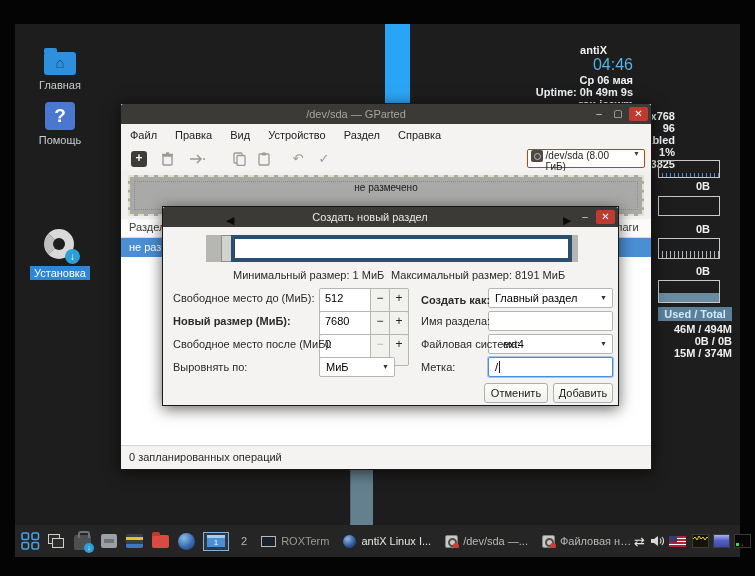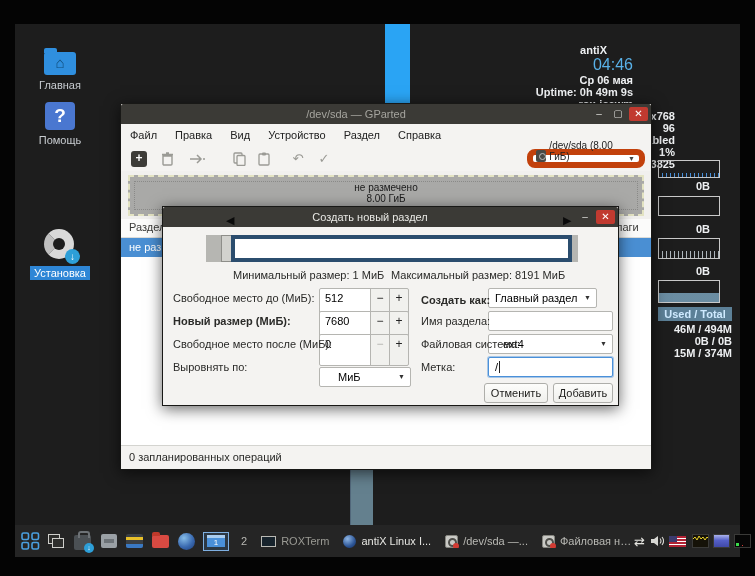--- a/index.html
+++ b/index.html
@@ -39,21 +39,21 @@
   .titlebar .t{flex:1;text-align:center;font-size:11px;}
   .tb-btn{width:16px;height:14px;margin-right:3px;color:#d8d8d4;font-size:10px;line-height:13px;text-align:center;}
   .tb-close{background:#c13a30;border-radius:2px;color:#fff;font-weight:bold;width:19px;}
 
   
   .menubar{position:absolute;left:0;right:0;top:20px;height:22px;background:#f4f3f1;display:flex;align-items:center;font-size:11px;color:#222;}
   .menubar span{padding:3px 9px;}
   .toolbar{position:absolute;left:0;right:0;top:42px;height:25px;background:#f4f3f1;display:flex;align-items:center;}
   .ticon{width:16px;height:16px;display:flex;align-items:center;justify-content:center;}
   .newbtn{background:#3d3c38;border-radius:3px;color:#fff;font-size:12px;font-weight:bold;line-height:15px;}
-  .combo{display:flex;align-items:flex-end;background:#fff;border:6px solid #c2410c;border-radius:8px;font-size:10px;color:#222;}
+  .combo{display:flex;align-items:flex-start;background:#fff;border:1px solid #c2410c;border-radius:2px;font-size:10px;color:#222;}
   .combo .arr{margin-left:auto;font-size:7px;color:#444;padding:0 4px;}
   .drive-ic{width:12px;height:12px;background:#4a4a46;border-radius:2px;margin:0 3px;position:relative;}
   .drive-ic:after{content:"";position:absolute;left:3px;top:3px;width:5px;height:5px;border:1px solid #bbb;border-radius:50%;}
   .partarea{position:absolute;left:0;right:0;top:67px;height:48px;background:#f1f0ee;}
   .unalloc{position:absolute;left:7px;right:7px;top:4px;height:41px;background:#a9a9a7;border:2px dashed #e3e3c2;text-align:center;color:#1a1a1a;font-size:10px;padding-top:5px;}
   .unalloc .inner{position:absolute;left:4px;right:4px;top:4px;bottom:4px;border:1px dotted #8a8a88;}
   .lhead{position:absolute;left:0;right:0;top:115px;height:19px;background:#fbfbfa;border-bottom:1px solid #dcdcd8;font-size:11px;color:#3c3c3a;}
   .lrow-sel{position:absolute;left:0;right:0;top:134px;height:19px;background:#4a8fd3;color:#fff;font-size:11px;line-height:19px;}
   .listbody{position:absolute;left:0;right:0;top:153px;bottom:24px;background:#fff;}
   .statusbar{position:absolute;left:0;right:0;bottom:0;height:24px;background:#f4f3f1;border-top:1px solid #d4d4d0;font-size:11px;color:#2a2a28;line-height:23px;padding-left:8px;}
@@ -216,21 +216,20 @@
       <div class="combo" style="margin-left:auto;margin-right:6px;width:118px;height:19px;">
         <div class="drive-ic"></div>
         <span>/dev/sda (8.00 ГиБ)</span>
         <span class="arr">▼</span>
       </div>
     </div>
     <div class="partarea">
       <div class="unalloc">
         <div class="inner"></div>
         <div>не размечено</div>
-        <div>8.00 ГиБ</div>
       </div>
     </div>
     <div class="lhead">
       <span style="position:absolute;left:8px;top:2px;">Раздел</span>
       <span style="position:absolute;left:487px;top:2px;">Флаги</span>
     </div>
     <div class="lrow-sel">
       <span style="padding-left:8px;">не размечено</span>
     </div>
     <div class="listbody"></div>
@@ -269,27 +268,27 @@
     </div>
 
     <div class="flabel" style="left:10px;top:127px;">Свободное место после (МиБ):</div>
     <div class="spin" style="left:156px;top:127px;">
       <div class="val">0</div>
       <div class="sb dis">−</div>
       <div class="sb">+</div>
     </div>
 
     <div class="flabel" style="left:10px;top:150px;">Выровнять по:</div>
-    <div class="dcombo" style="left:156px;top:160px;width:92px;padding-left:12px;">
+    <div class="dcombo" style="left:156px;top:150px;width:76px;">
       <span class="v">МиБ</span>
       <span class="arr">▼</span>
     </div>
 
     <div class="flabel" style="left:258px;top:83px;font-weight:bold;">Создать как:</div>
-    <div class="dcombo" style="left:325px;top:81px;width:109px;align-items:flex-end;">
+    <div class="dcombo" style="left:325px;top:81px;width:125px;align-items:flex-end;">
       <span class="v">Главный раздел</span>
       <span class="arr">▼</span>
     </div>
 
     <div class="flabel" style="left:258px;top:104px;">Имя раздела:</div>
     <div class="entry" style="left:325px;top:104px;width:125px;"></div>
 
     <div class="dcombo" style="left:325px;top:127px;width:125px;">
       <span class="v" style="padding-left:14px;">ext4</span>
       <span class="arr">▼</span>

